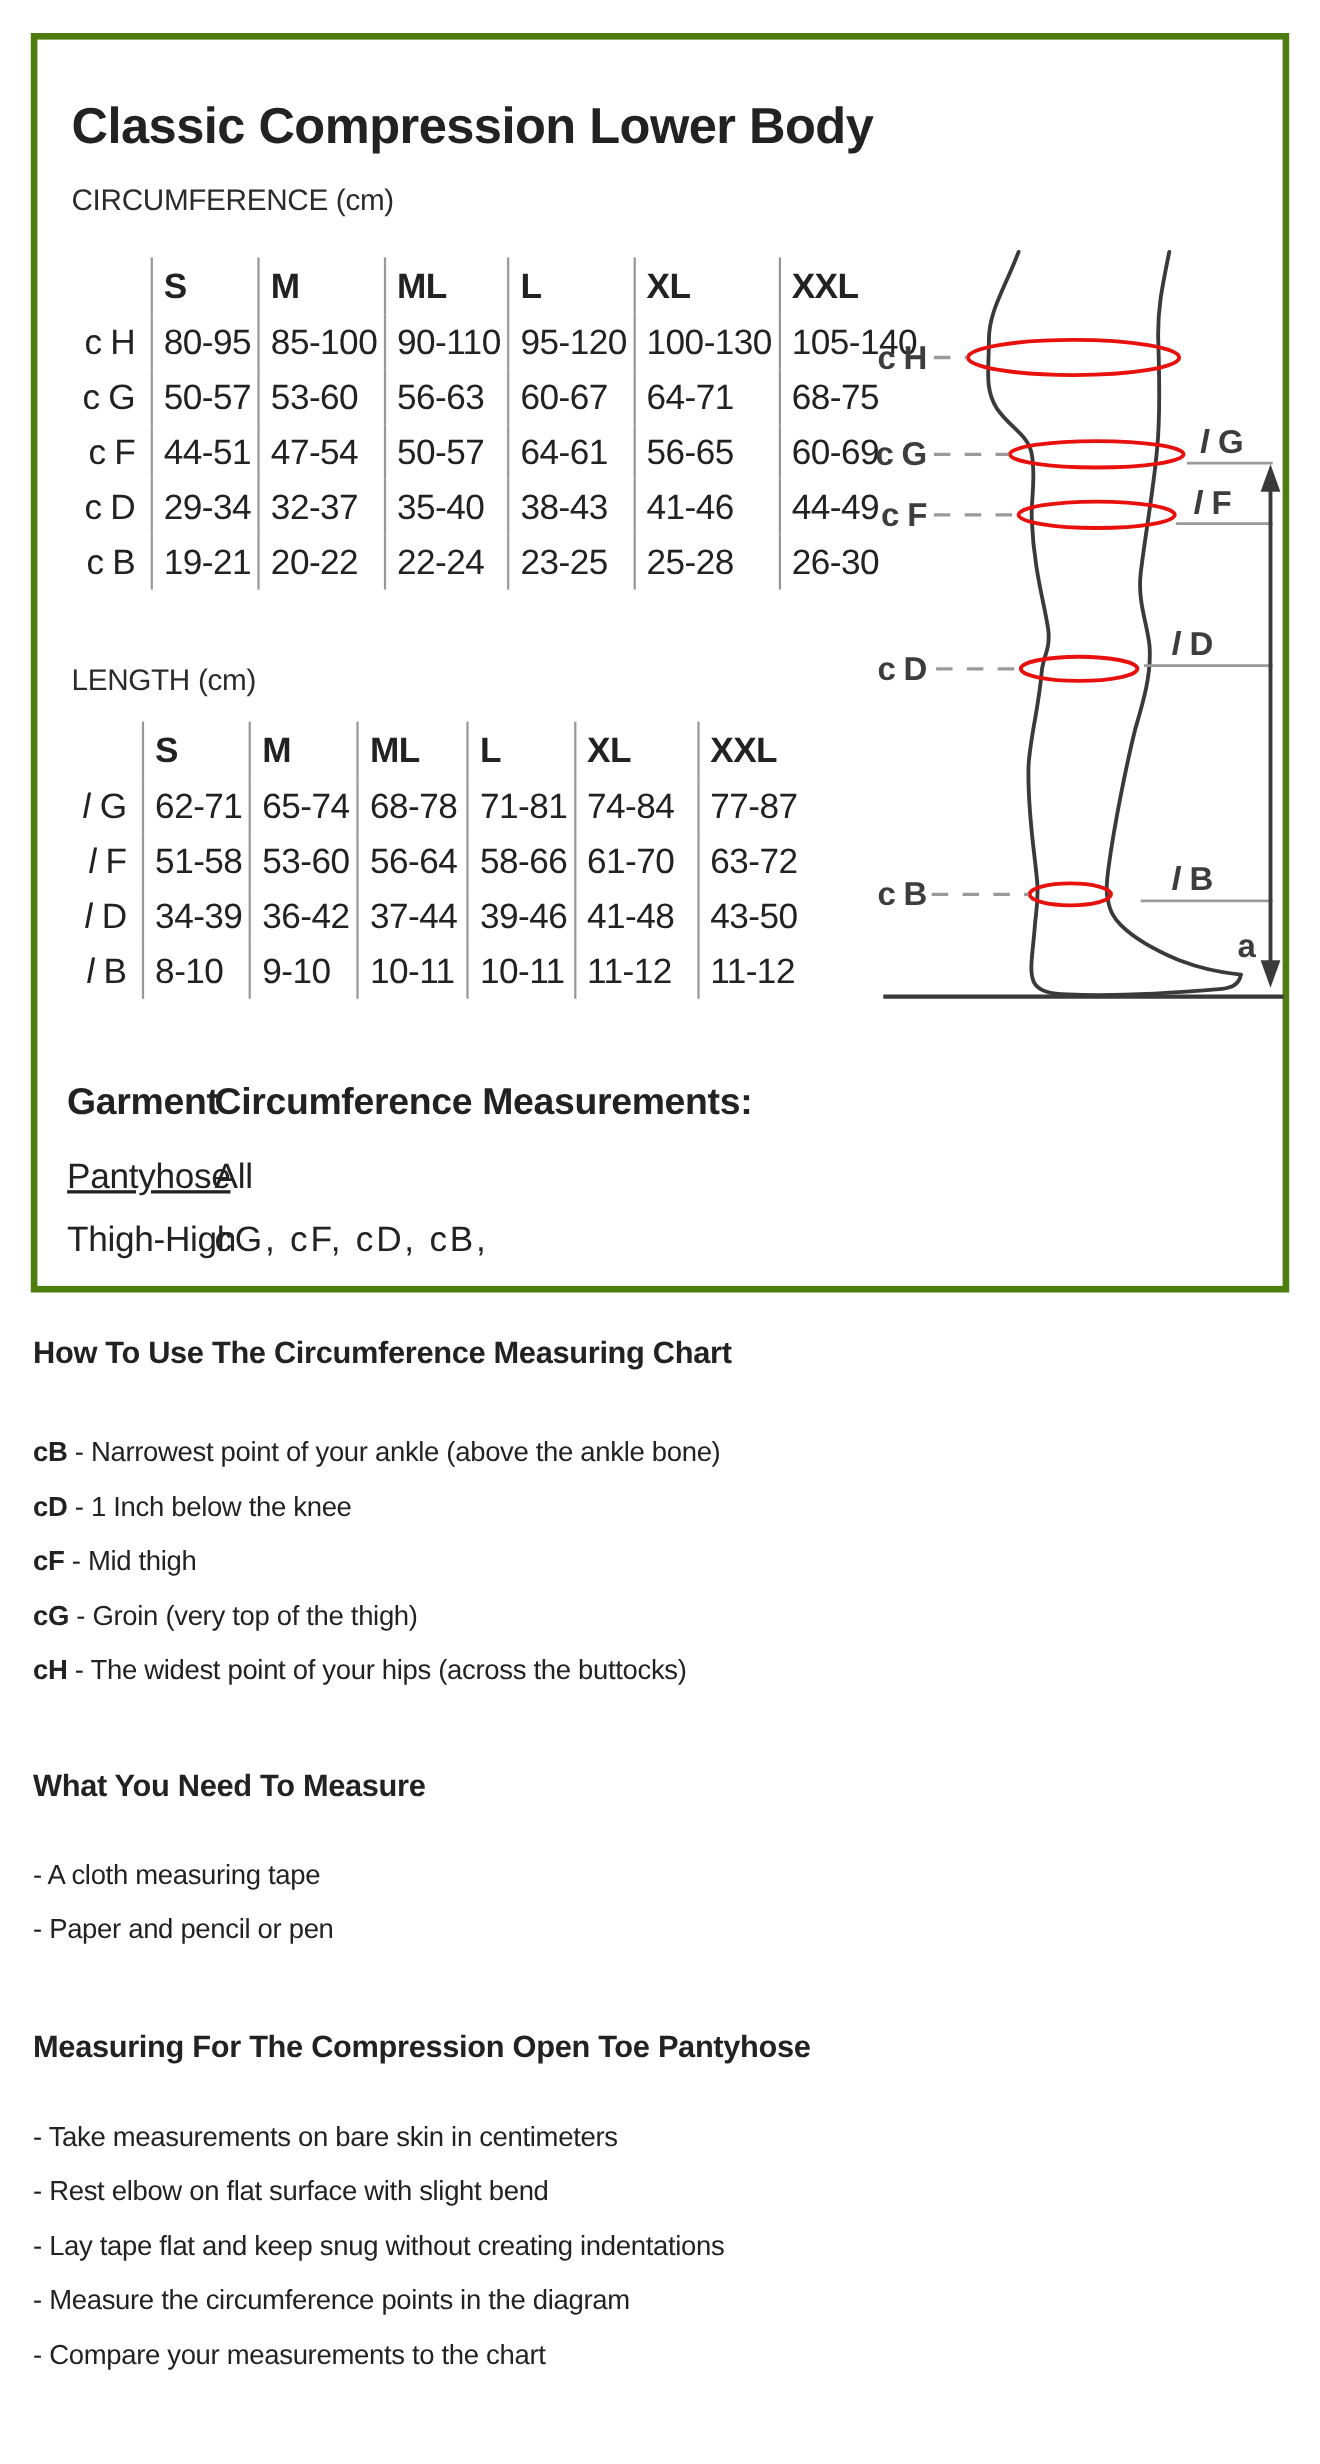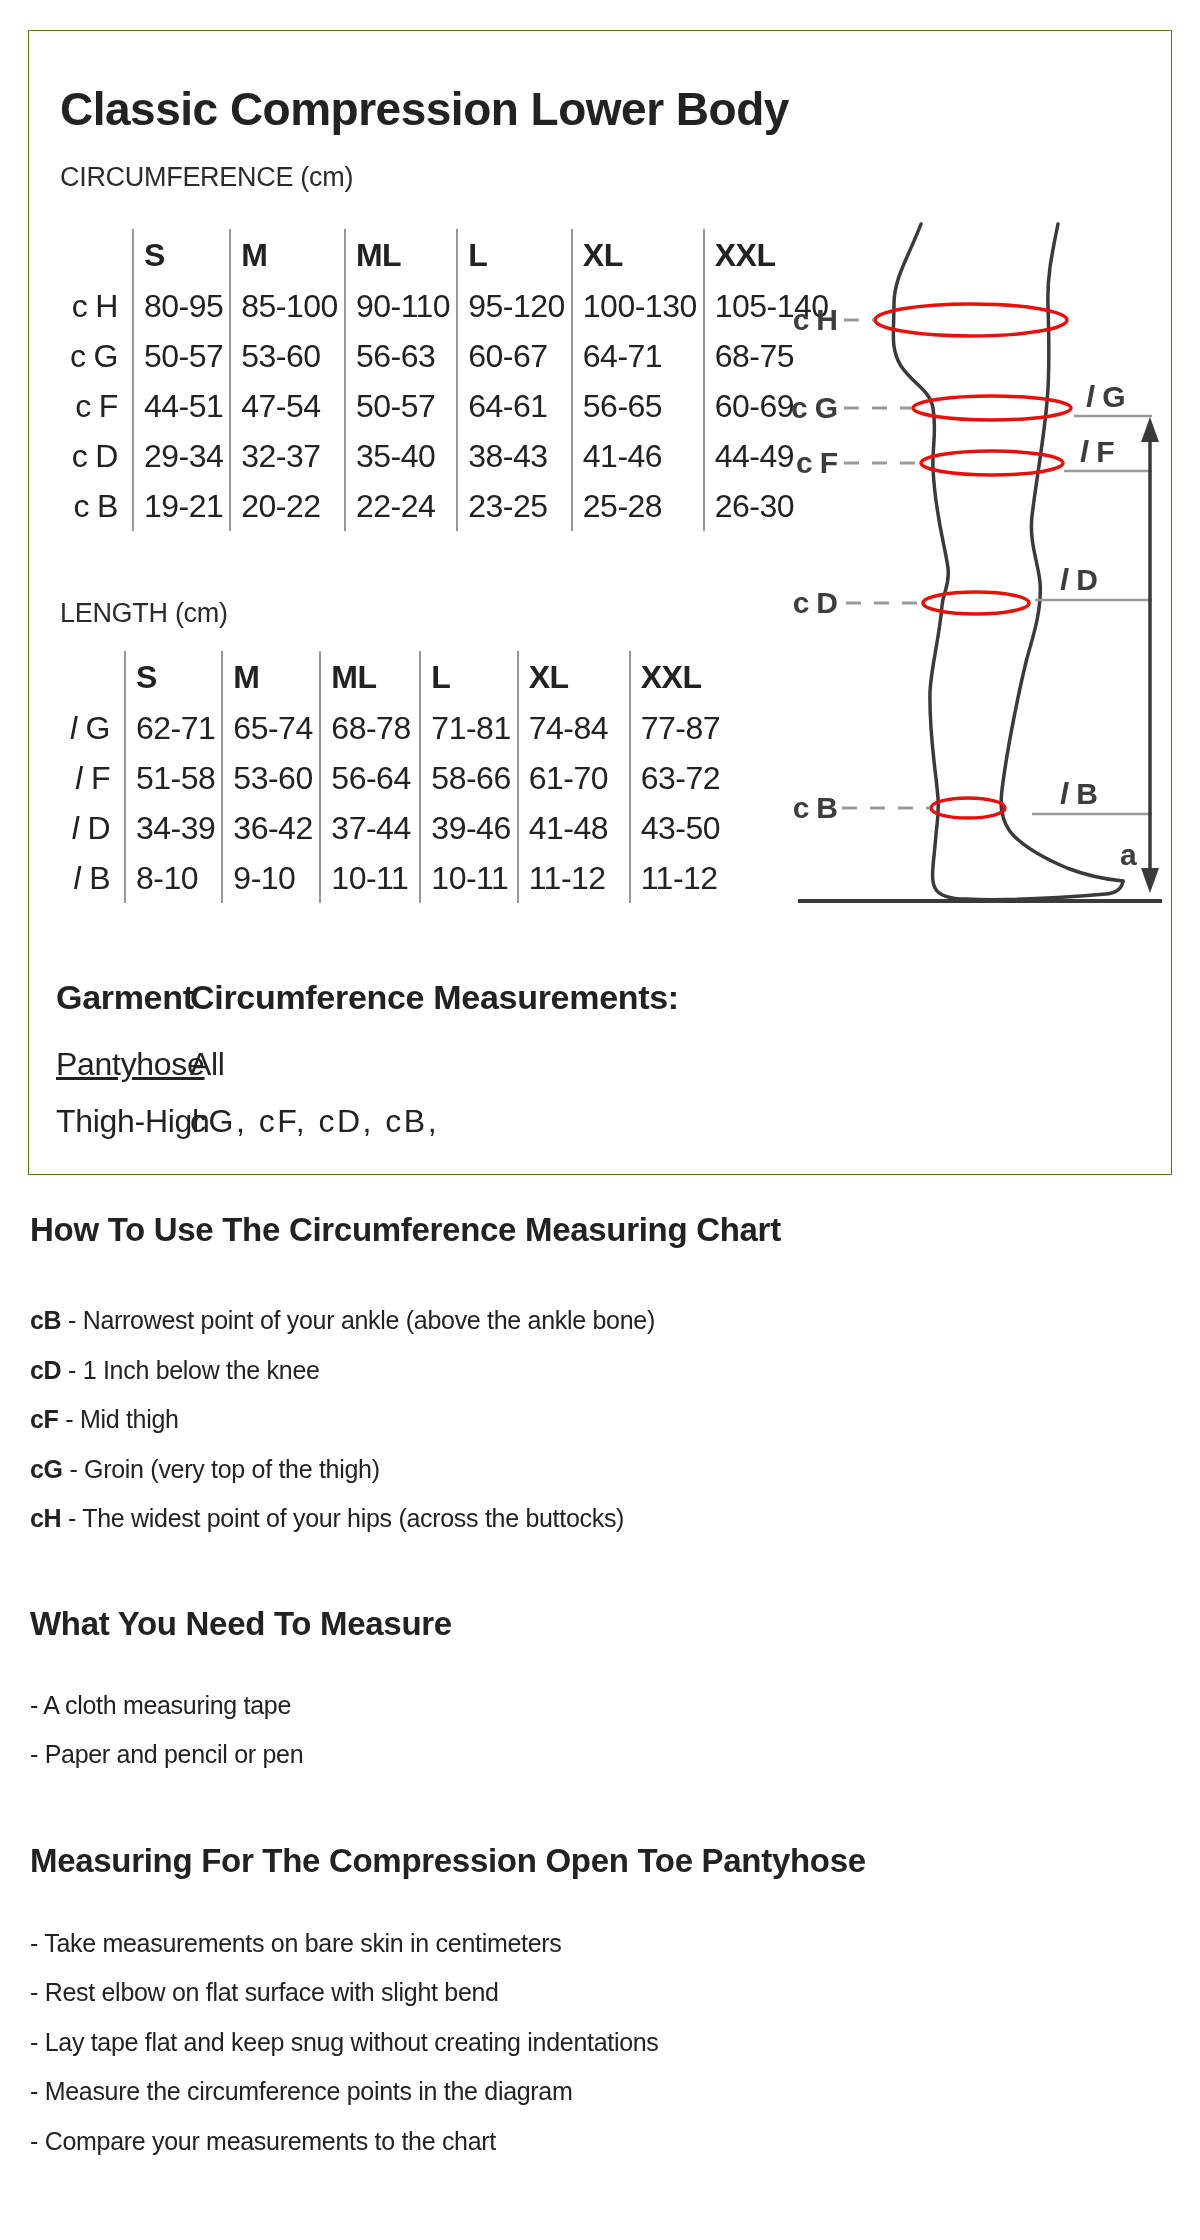--- a/index.html
+++ b/index.html
@@ -10,21 +10,21 @@
     color:#222222;
     overflow:hidden;
     position:relative;
   }
   
   .card{
     position:relative;
     margin:30px 28px 0 28px;
     width:1144px;height:1145px;
     box-sizing:border-box;
-    border:1px solid #4d7c0f;
+    border:6px solid #4d7c0f;
     background:#ffffff;
   }
   .card-title{
     position:absolute;left:31px;top:54px;
     font-size:46px;font-weight:bold;line-height:1.05;
     letter-spacing:-0.5px;color:#222222;white-space:nowrap;
   }
   .section-label{
     position:absolute;left:31px;
     font-size:27px;font-weight:400;color:#2b2b2b;
@@ -60,21 +60,21 @@
   .ghead{font-size:34px;font-weight:bold;letter-spacing:-0.3px;}
   .grow{font-size:32px;letter-spacing:-0.3px;}
   .meas-val{letter-spacing:2.5px;}
   
   .diagram{position:absolute;left:751px;top:189px;width:400px;height:700px;}
   .dlbl{font-size:30px;font-weight:bold;fill:#3d3d3d;}
   .dlbl .it{font-style:italic;}
   
   .lower{padding:0 30px;color:#222222;}
   .lower h2{
-    font-size:33px;font-weight:bold;line-height:41px;
+    font-size:28px;font-weight:bold;line-height:41px;
     margin:0;letter-spacing:-0.3px;
   }
   #h2-howto{margin-top:34px;}
   #h2-need{margin-top:59px;}
   #h2-measuring{margin-top:60px;}
   .defs{margin-top:46px;}
   .items-a{margin-top:37px;}
   .items-b{margin-top:38px;}
   .lower p{
     margin:0;font-size:25px;line-height:49.5px;

